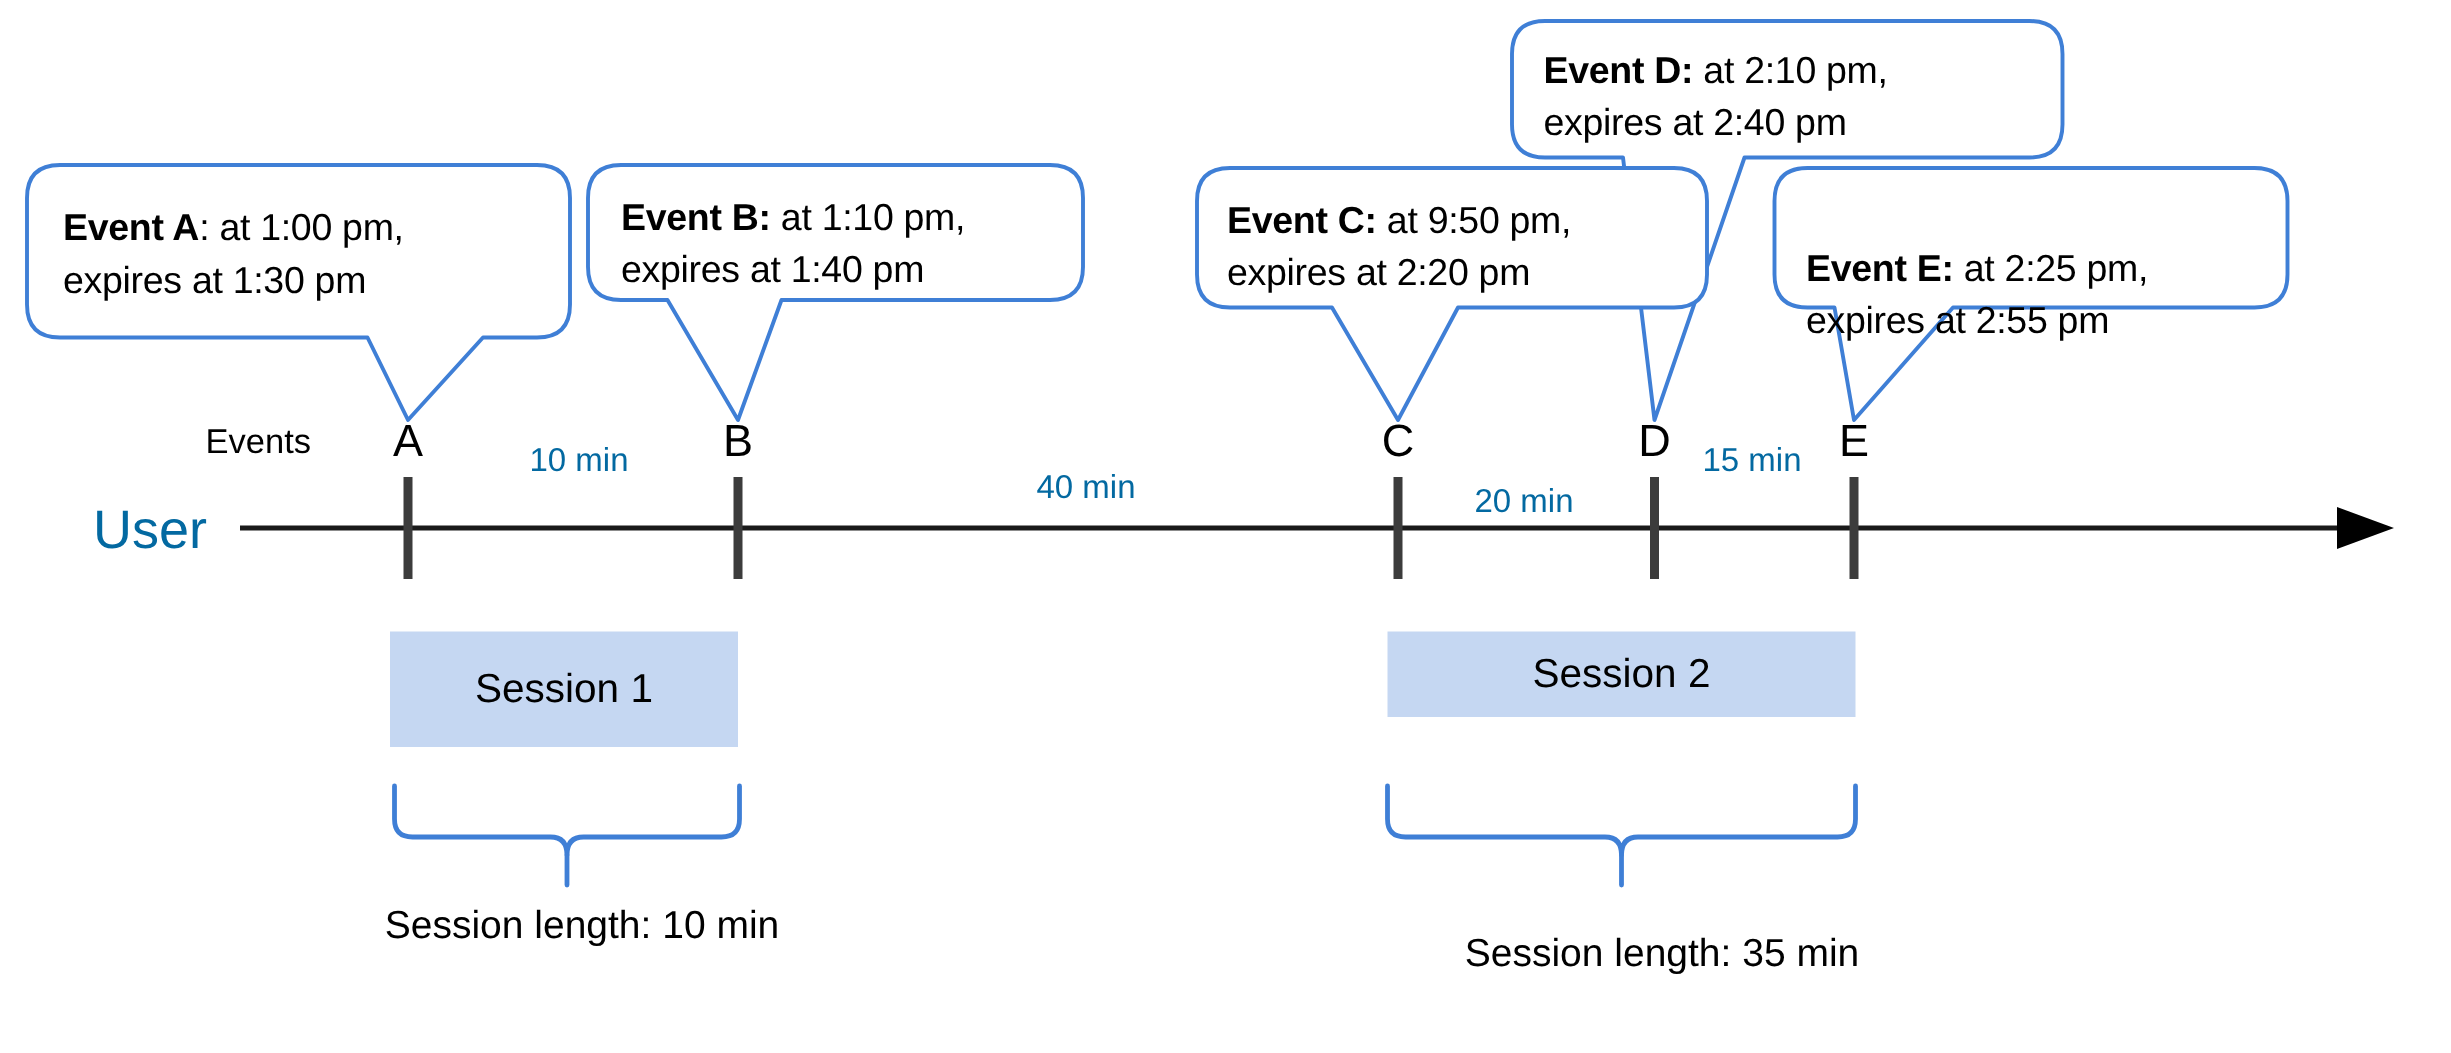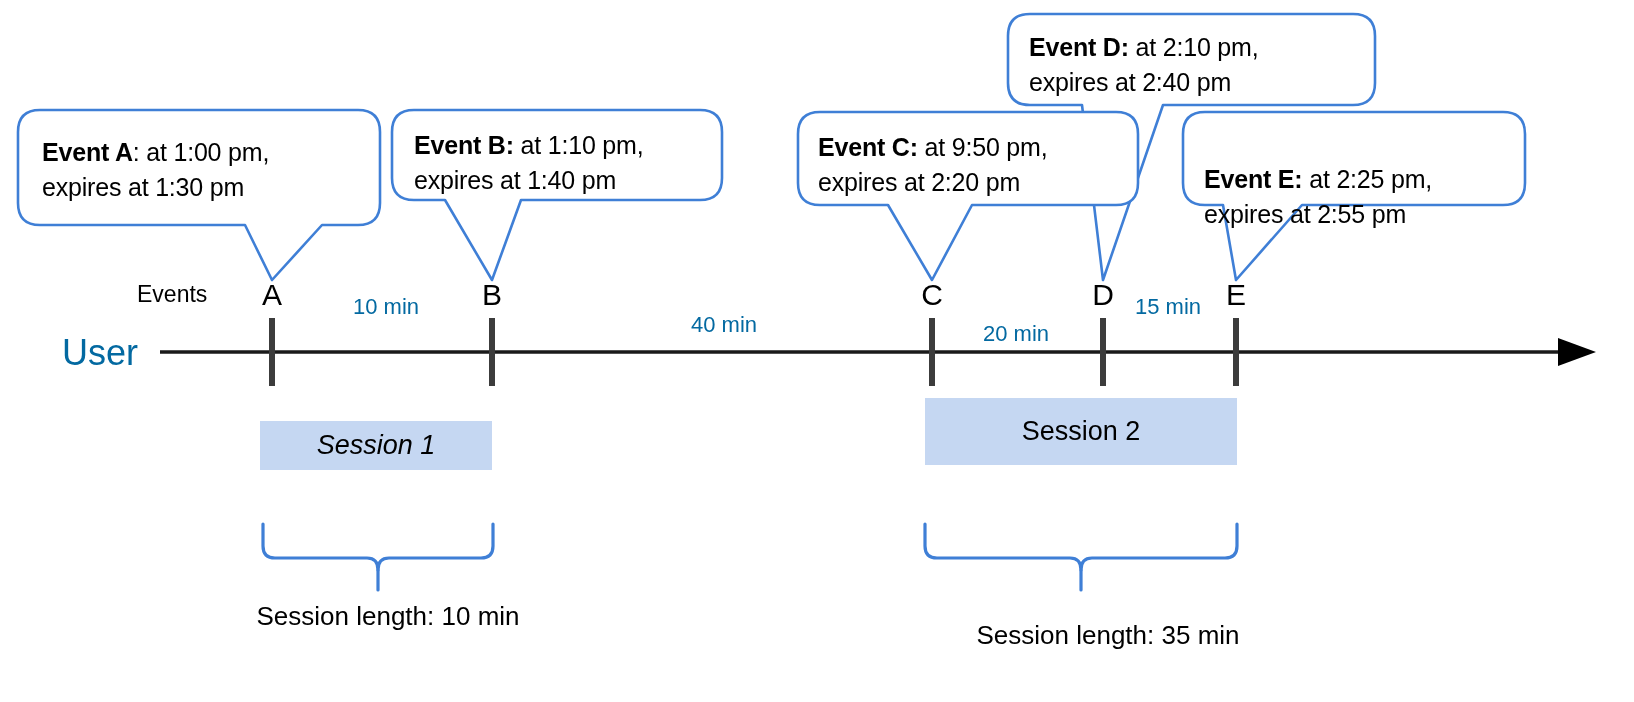--- a/index.html
+++ b/index.html
@@ -192,25 +192,25 @@
   <div class="marker-label" style="left:492px; top:280px;">B</div>
   <div class="marker-label" style="left:932px; top:280px;">C</div>
   <div class="marker-label" style="left:1103px; top:280px;">D</div>
   <div class="marker-label" style="left:1236px; top:280px;">E</div>
 
   <div class="gap-label" style="left:386px; top:296px;">10 min</div>
   <div class="gap-label" style="left:724px; top:296px;margin-top:18px;">40 min</div>
   <div class="gap-label" style="left:1016px; top:280px;margin-top:43px;">20 min</div>
   <div class="gap-label" style="left:1168px; top:296px;">15 min</div>
 
-  <div class="session-box" style="left:260px; top:421px; width:232px; height:49px;font-style:italic;">
+  <div class="session-box" style="left:260px; top:421px; width:232px; height:77px;">
     <span>Session 1</span>
   </div>
 
-  <div class="session-box" style="left:925px; top:398px; width:312px; height:67px;">
+  <div class="session-box" style="left:925px; top:421px; width:312px; height:57px;">
     <span>Session 2</span>
   </div>
 
   <div class="session-length" style="left:388px; top:603px;">Session length: 10 min</div>
 
   <div class="session-length" style="left:1108px; top:622px;">Session length: 35 min</div>
 
 </div>
 
 </body></html>

